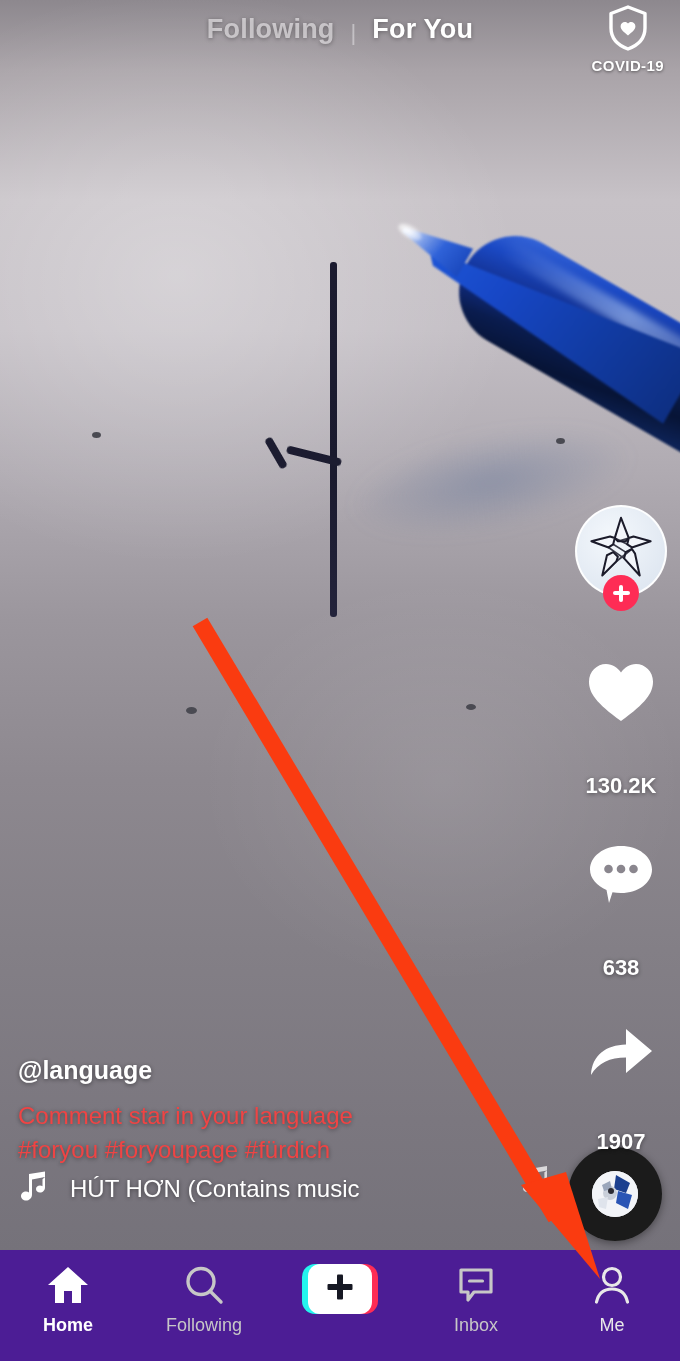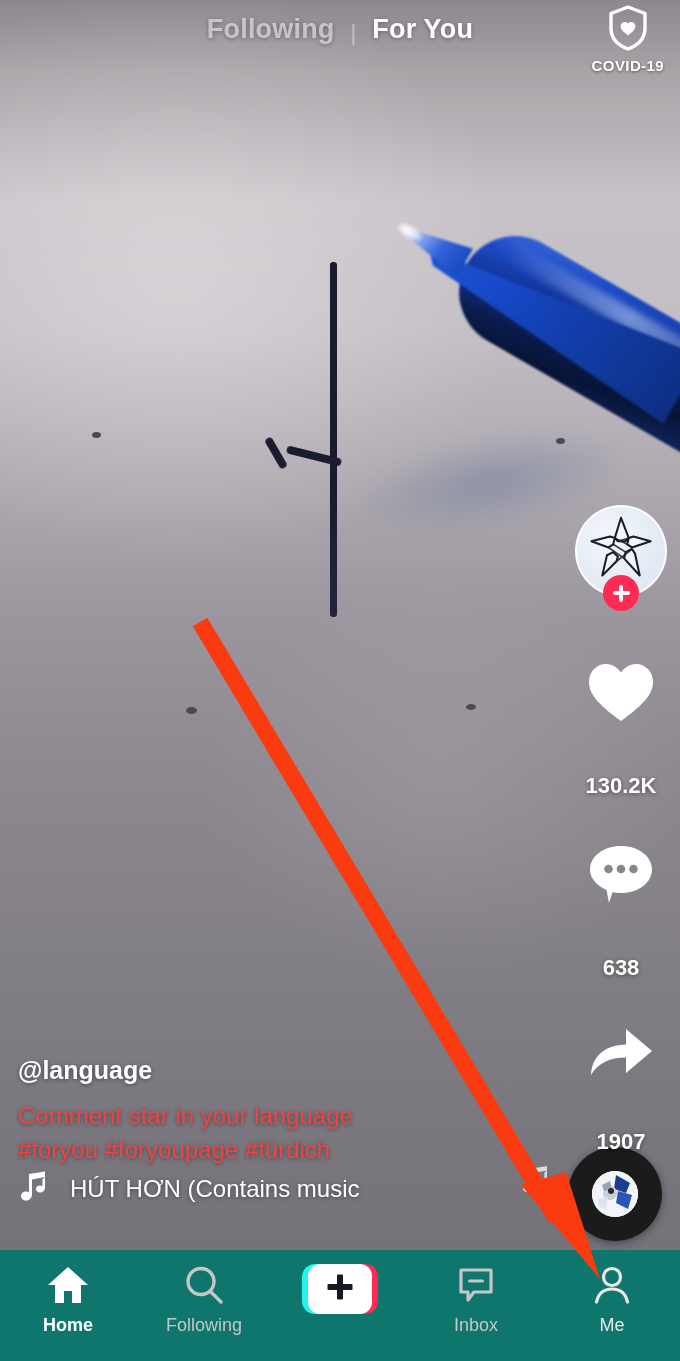--- a/index.html
+++ b/index.html
@@ -182,21 +182,21 @@
     position:relative;
   }
   .note-float { position:absolute; left:-52px; bottom:36px; opacity:.85; }
 
   
   .annot { position:absolute; inset:0; z-index:40; pointer-events:none; }
 
   
   .nav {
     position:absolute; left:0; bottom:0; width:680px; height:111px;
-    background:#0f766e; display:flex; align-items:flex-start; z-index:30;
+    background:#4c1d95; display:flex; align-items:flex-start; z-index:30;
     padding-top:14px;
   }
   .nav-item {
     flex:1; display:flex; flex-direction:column; align-items:center; gap:9px;
   }
   .nav-label { font-size:18px; }
   .nav-item.active .nav-label { color:#fff; font-weight:700; }
   .nav-item.inactive .nav-label { color:#c7c7c7; font-weight:400; }
   .nav-item.me .nav-label { color:#e8e8e8; }
   .create-btn {

